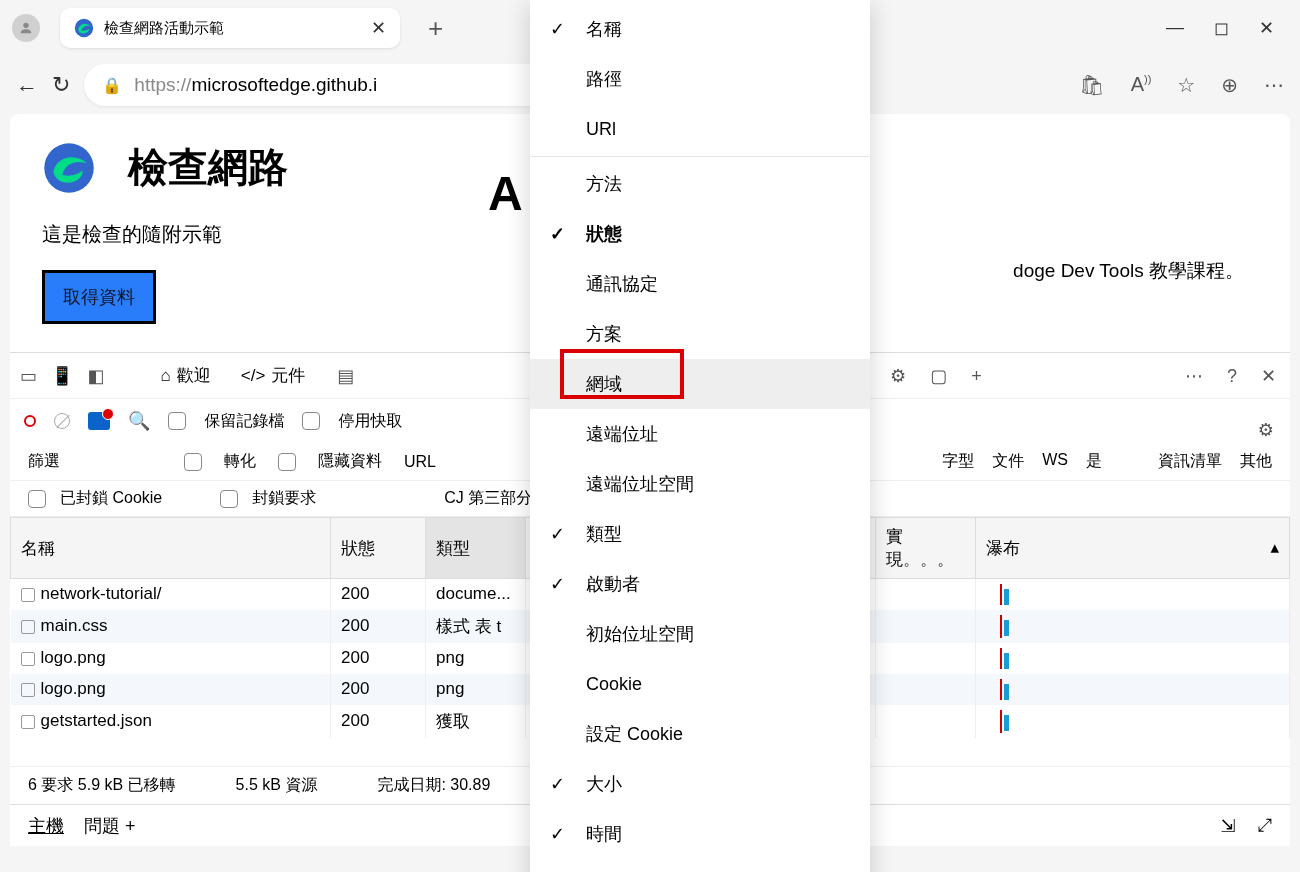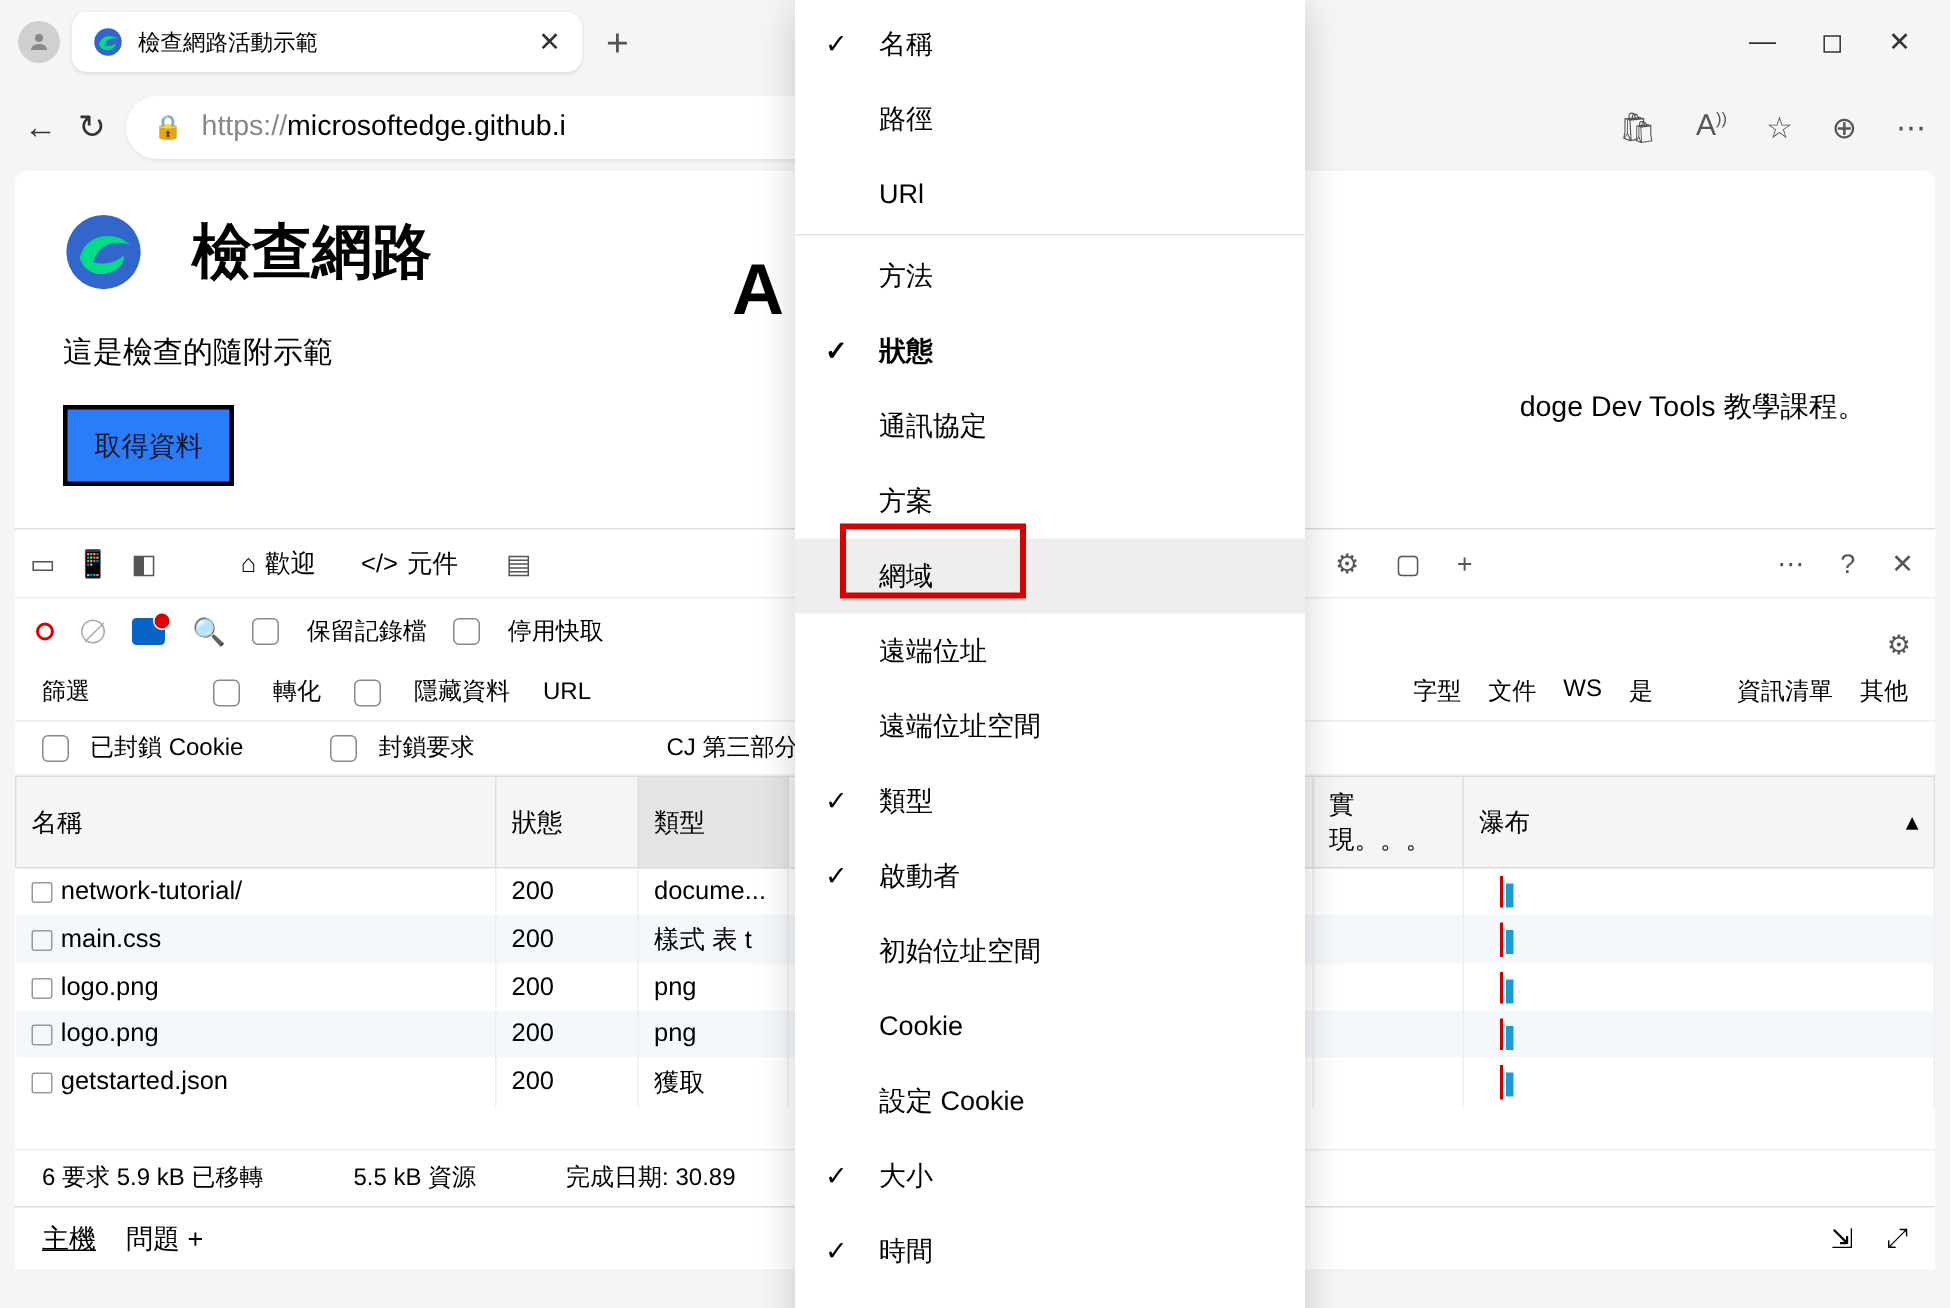--- a/index.html
+++ b/index.html
@@ -1,17 +1,17 @@
 <!DOCTYPE html>
 <html><head>
 <meta charset="utf-8">
 <style>
 * { margin: 0; padding: 0; box-sizing: border-box; font-family: "Segoe UI", "Microsoft YaHei", sans-serif; }
 body { width: 1300px; height: 872px; background: #f5f5f5; overflow: hidden; position: relative; }
-.chrome-top { display: flex; align-items: center; height: 56px; padding: 6px 12px; gap: 8px; }
+.chrome-top { display: flex; align-items: center; height: 56px; padding: 6px 12px; gap: 20px; }
 .avatar { width: 28px; height: 28px; border-radius: 50%; background: #d0d0d0; display: flex; align-items: center; justify-content: center; color: #888; }
 .tab { display: flex; align-items: center; background: #fff; border-radius: 10px; height: 40px; padding: 0 14px; gap: 10px; min-width: 340px; box-shadow: 0 1px 3px rgba(0,0,0,0.1);}
 .edge-logo-small { width: 20px; height: 20px; }
 .tab-title { font-size: 15px; }
 .close-x { font-size: 18px; color: #333; margin-left: auto; }
 .new-tab { font-size: 26px; color: #555; cursor: pointer; padding: 0 8px; }
 .win-btns { margin-left: auto; display: flex; gap: 30px; font-size: 18px; color: #333; padding-right: 14px; }
 .addr-bar { display: flex; align-items: center; height: 58px; padding: 0 16px; gap: 14px; }
 .nav-arrow { font-size: 22px; color: #333; cursor: pointer; }
 .url-field { flex: 1; background: #fff; border-radius: 22px; height: 42px; display: flex; align-items: center; padding: 0 18px; gap: 12px; box-shadow: 0 1px 3px rgba(0,0,0,0.08); max-width: 760px; }
@@ -33,21 +33,21 @@
 .dt-ico { font-size: 18px; color: #555; cursor: pointer; }
 .dt-tab { display: flex; align-items: center; gap: 6px; font-size: 17px; padding: 0 8px; }
 .net-toolbar { display: flex; align-items: center; height: 44px; padding: 0 14px; gap: 18px; font-size: 16px; }
 .rec { width: 12px; height: 12px; border: 2px solid #d00; border-radius: 50%; }
 .clear-ico { width: 16px; height: 16px; border: 1px solid #aaa; border-radius: 50%; position: relative; }
 .clear-ico::after { content: ""; position: absolute; width: 18px; height: 1px; background: #aaa; transform: rotate(-45deg); left: -1px; top: 7px; }
 .blue-toggle { width: 22px; height: 18px; background: #0a63c9; border-radius: 3px; position: relative; }
 .blue-toggle::after { content: ""; position: absolute; right: -4px; top: -4px; width: 10px; height: 10px; background: #d00; border-radius: 50%; border: 1px solid #fff; }
 .chk { width: 18px; height: 18px; border: 1px solid #888; border-radius: 4px; }
 .filter-row { display: flex; align-items: center; height: 38px; padding: 0 18px; gap: 22px; font-size: 16px; border-bottom: 1px solid #eee; }
-.filter-lbl { margin-right: 60px; }
+.filter-lbl { margin-right: 102px; }
 .extra-row { display: flex; align-items: center; height: 36px; padding: 0 18px; gap: 14px; font-size: 16px; border-bottom: 1px solid #eee; }
 .table-wrap { flex: 1; overflow: hidden; position: relative; }
 .net-table { width: 100%; border-collapse: collapse; font-size: 17px; }
 .net-table th { text-align: left; padding: 7px 10px; background: #f5f5f5; border: 1px solid #ddd; font-weight: normal; height: 34px; }
 .net-table th.sel { background: #e4e4e4; }
 .net-table td { padding: 5px 10px; border-right: 1px solid #eee; height: 31px; }
 .net-table tr:nth-child(even) td { background: #f4f8fc; }
 .file-ico { display: inline-block; width: 14px; height: 14px; border: 1px solid #999; border-radius: 2px; margin-right: 6px; vertical-align: middle; }
 .status-bar { display: flex; align-items: center; height: 38px; padding: 0 18px; gap: 60px; font-size: 16px; border-top: 1px solid #eee; }
 .bottom-bar { display: flex; align-items: center; height: 42px; padding: 0 18px; gap: 20px; font-size: 18px; border-top: 1px solid #ddd; }

